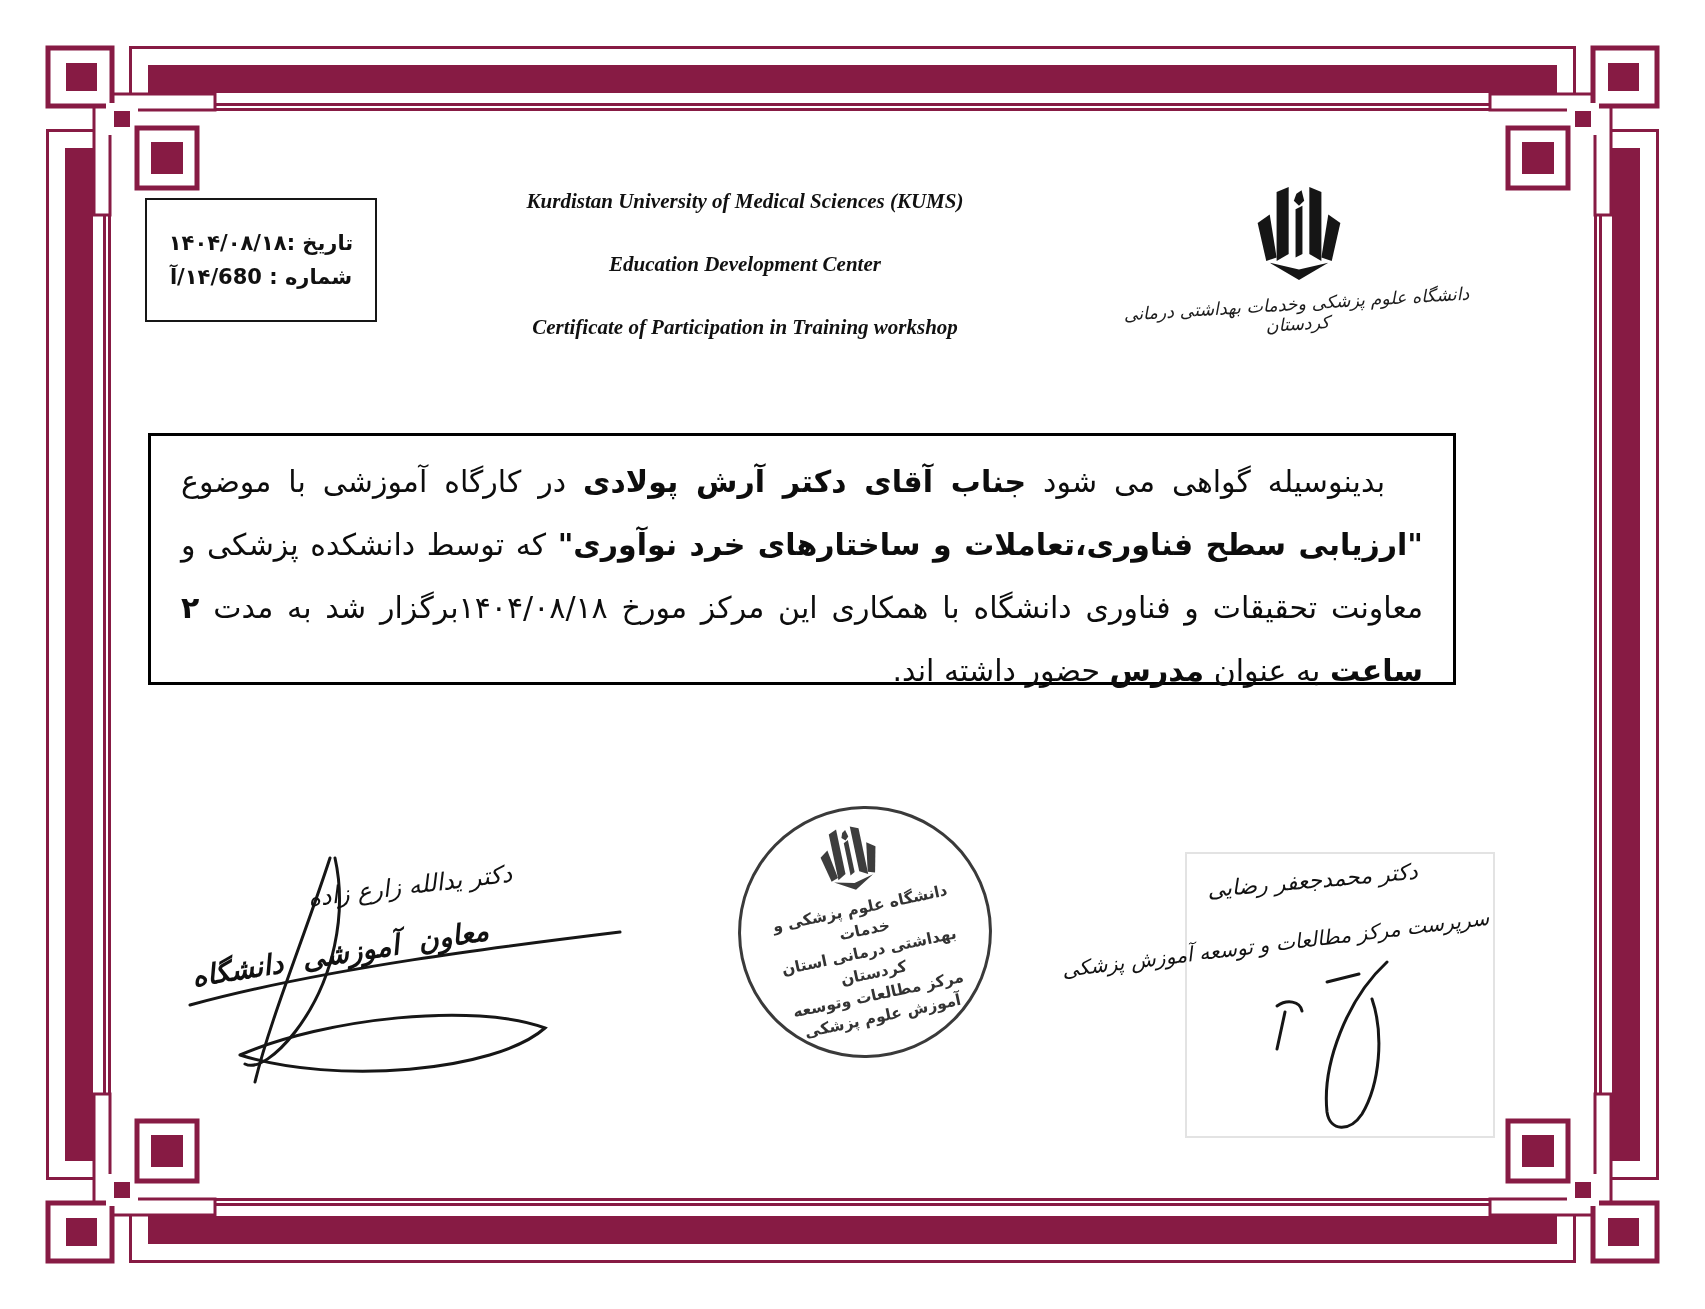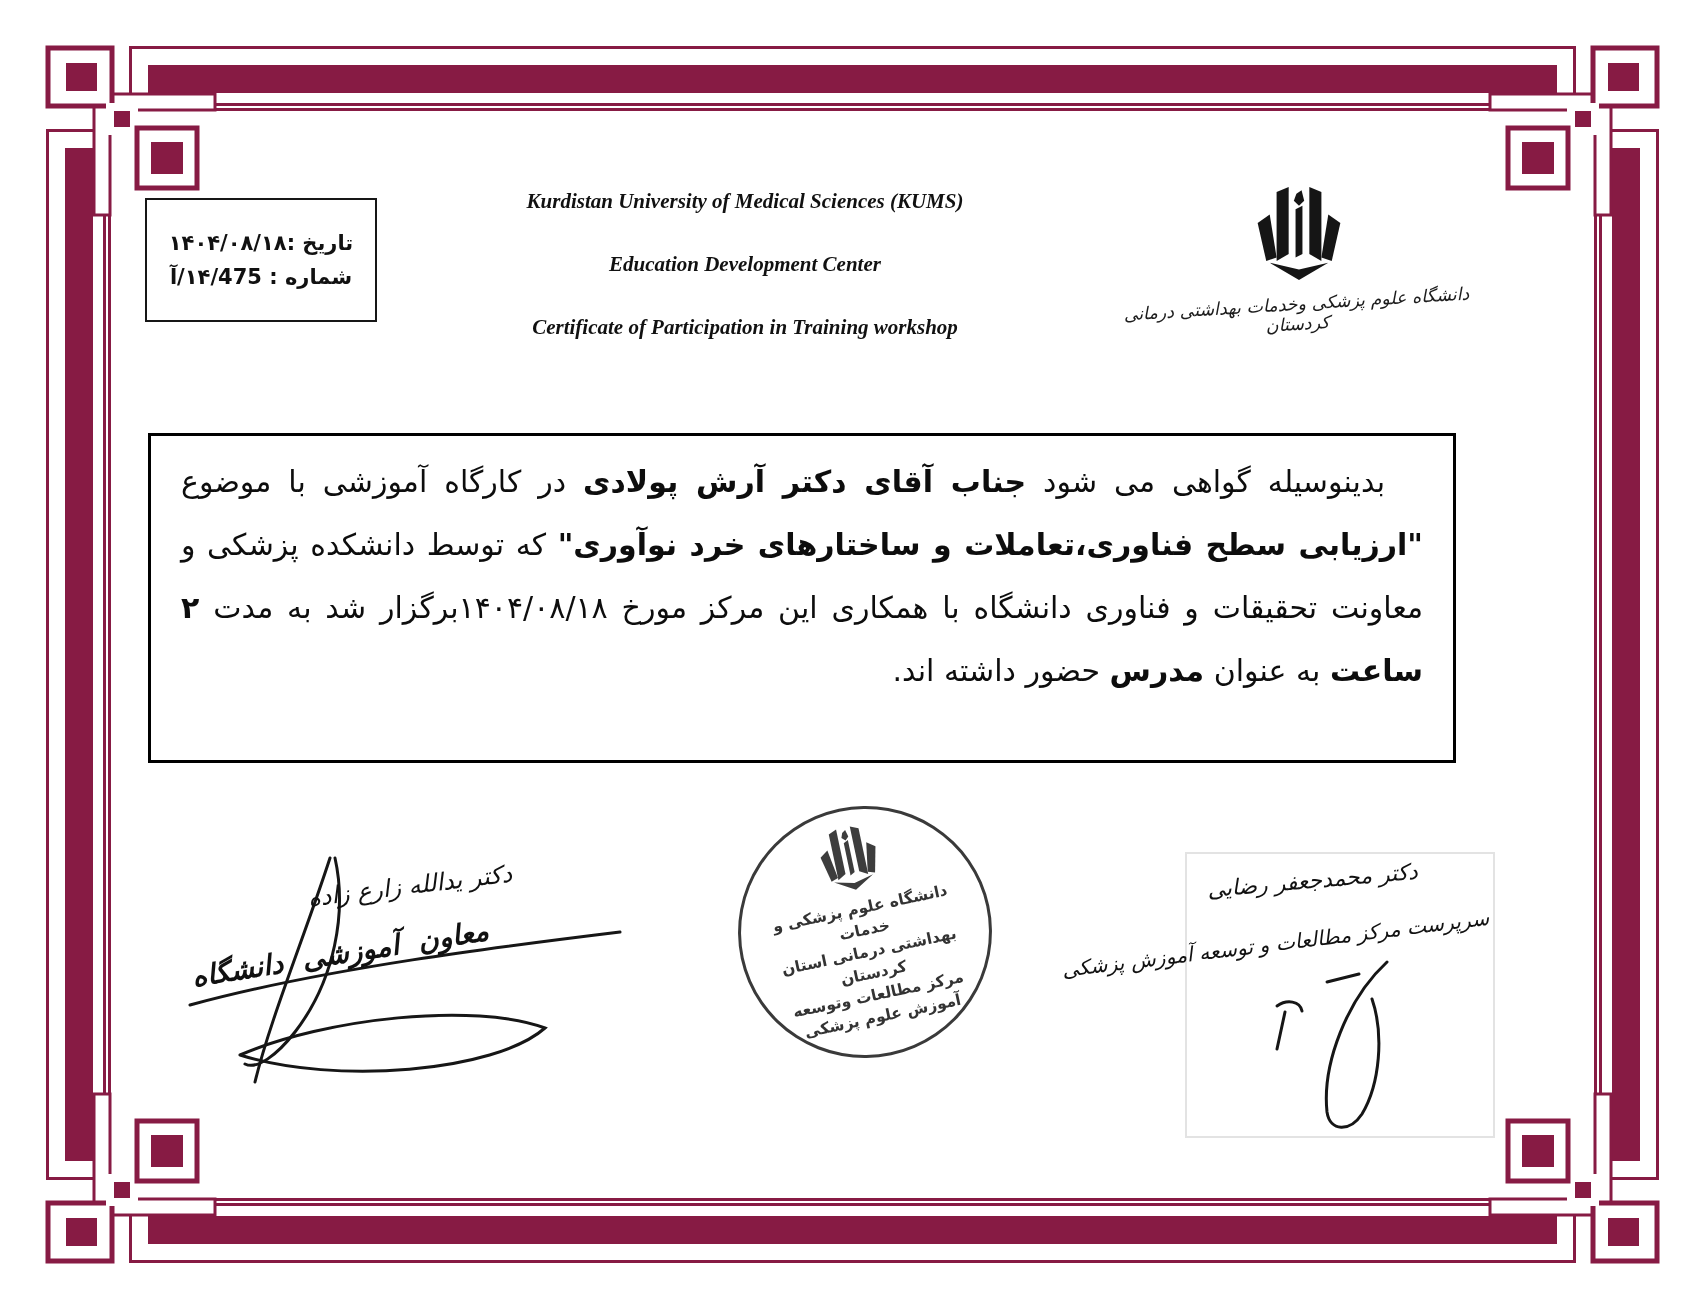--- a/index.html
+++ b/index.html
@@ -19,21 +19,21 @@
   #date-box{position:absolute;left:145px;top:198px;width:232px;height:124px;border:2px solid #161616;
             box-sizing:border-box;direction:rtl;display:flex;flex-direction:column;justify-content:center;
             gap:10px;text-align:center;font-size:21px;font-weight:bold;}
   #title-block{position:absolute;left:330px;top:170px;width:830px;text-align:center;
                font-family:"Liberation Serif",serif;font-style:italic;font-weight:bold;font-size:21px;}
   #title-block .tl{height:63px;line-height:63px;}
   #header-logo{position:absolute;left:1243px;top:180px;width:112px;height:112px;color:#151515;}
   #logo-caption{position:absolute;left:1122px;top:294px;width:350px;text-align:center;direction:rtl;
                 font-size:17.5px;font-style:italic;transform:rotate(-3.5deg);color:#1c1c1c;}
   
-  #body-box{position:absolute;left:148px;top:433px;width:1308px;height:330px;border:3px solid #000;
+  #body-box{position:absolute;left:148px;top:433px;width:1308px;height:252px;border:3px solid #000;
             box-sizing:border-box;padding:14px 30px 0 30px;direction:rtl;text-align:justify;
             font-size:30px;line-height:63px;text-indent:38px;color:#0d0d0d;}
   .b{font-weight:bold;}
   
   .sig-text{position:absolute;direction:rtl;text-align:center;font-style:italic;white-space:nowrap;}
   #sig-left{position:absolute;left:185px;top:840px;width:440px;height:270px;}
   #sig-left .name{left:105px;top:32px;width:240px;font-size:24px;transform:rotate(-7deg);}
   #sig-left .role{left:35px;top:95px;width:270px;font-size:28px;font-weight:bold;transform:rotate(-9deg);word-spacing:10px;}
   #sig-left svg{position:absolute;left:0;top:10px;}
   #stamp{position:absolute;left:738px;top:806px;width:254px;height:252px;border:3.5px solid #3a3a3a;
@@ -89,21 +89,21 @@
     <rect class="stripe" x="1612" y="148" width="28" height="1013"></rect>
 
     <use href="#corner-motif"></use>
     <use href="#corner-motif" transform="translate(1705,0) scale(-1,1)"></use>
     <use href="#corner-motif" transform="translate(0,1309) scale(1,-1)"></use>
     <use href="#corner-motif" transform="translate(1705,1309) scale(-1,-1)"></use>
   </svg>
 
   <div id="date-box">
     <div>تاریخ :۱۴۰۴/۰۸/۱۸</div>
-    <div>شماره : ۱۴/475/آ</div>
+    <div>شماره : ۱۴/680/آ</div>
   </div>
 
   <div id="title-block">
     <div class="tl">Kurdistan University of Medical Sciences (KUMS)</div>
     <div class="tl">Education Development Center</div>
     <div class="tl">Certificate of Participation in Training workshop</div>
   </div>
 
   <svg id="header-logo" viewBox="0 0 120 130">
     <use href="#kums-logo-shape"></use>

